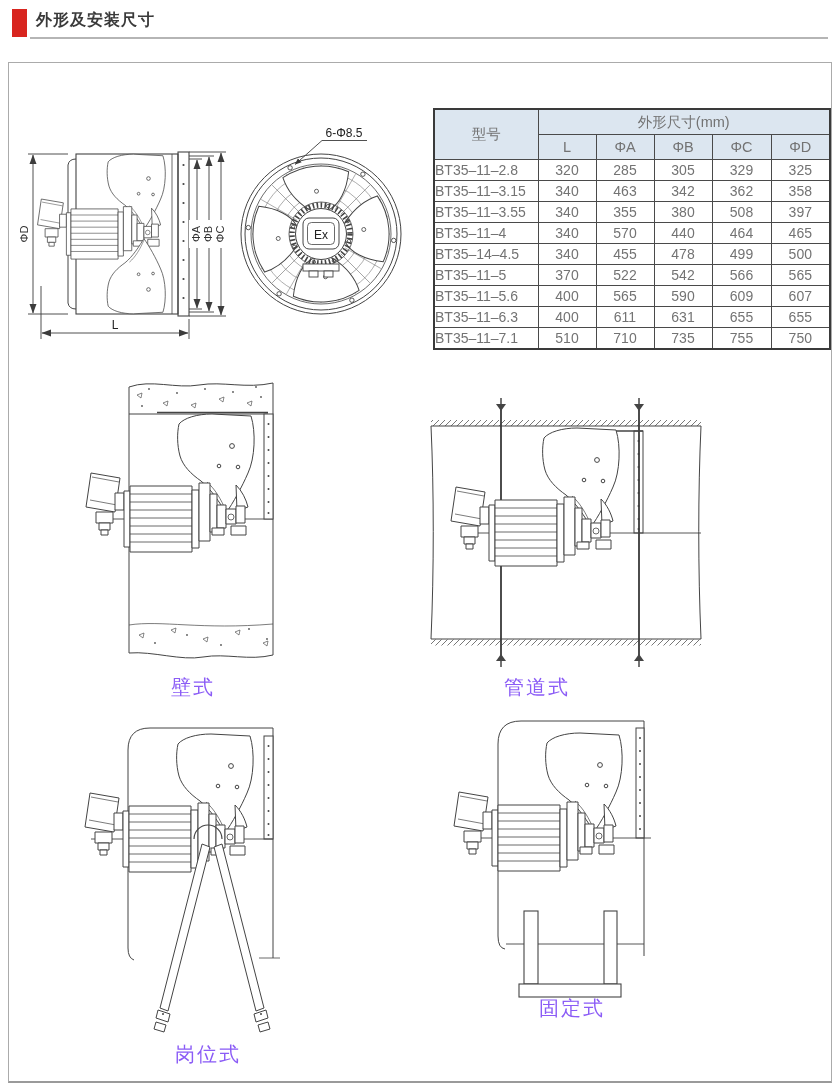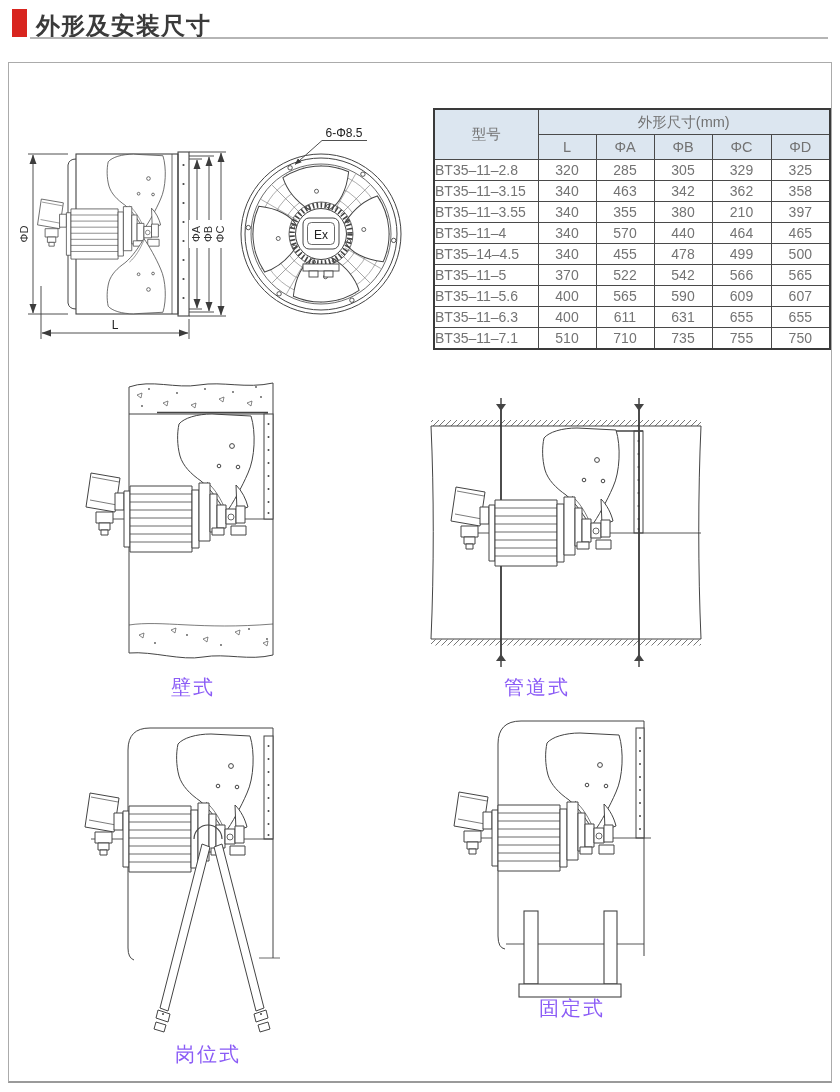--- a/index.html
+++ b/index.html
@@ -2,21 +2,21 @@
 <html><head>
 <meta charset="utf-8">
 <style>
   html,body{margin:0;padding:0;}
   body{
     width:840px;height:1092px;position:relative;background:#ffffff;
     font-family:"Liberation Sans",sans-serif;overflow:hidden;color:#222;
   }
   .accent-bar{position:absolute;left:12px;top:9px;width:15px;height:28px;background:#d8251f;}
   .page-title{
-    position:absolute;left:36px;top:10px;font-size:24px;font-weight:bold;color:#3a3a3a;
+    position:absolute;left:36px;top:10px;font-size:16px;font-weight:bold;color:#3a3a3a;
     letter-spacing:1px;margin:0;
   }
   .title-rule{position:absolute;left:30px;top:37px;width:798px;height:2px;background:#b5b5b5;}
   .content-box{
     position:absolute;left:8px;top:62px;width:822px;height:1018px;
     border:1px solid #ababab;border-bottom:2px solid #9a9a9a;background:#fff;
   }
   .abs{position:absolute;}
   table.dims{
     border-collapse:collapse;table-layout:fixed;width:396px;
@@ -218,21 +218,21 @@
           <td>463</td>
           <td>342</td>
           <td>362</td>
           <td>358</td>
         </tr>
       <tr>
           <td class="model">BT35–11–3.55</td>
           <td>340</td>
           <td>355</td>
           <td>380</td>
-          <td>210</td>
+          <td>508</td>
           <td>397</td>
         </tr>
       <tr>
           <td class="model">BT35–11–4</td>
           <td>340</td>
           <td>570</td>
           <td>440</td>
           <td>464</td>
           <td>465</td>
         </tr>

